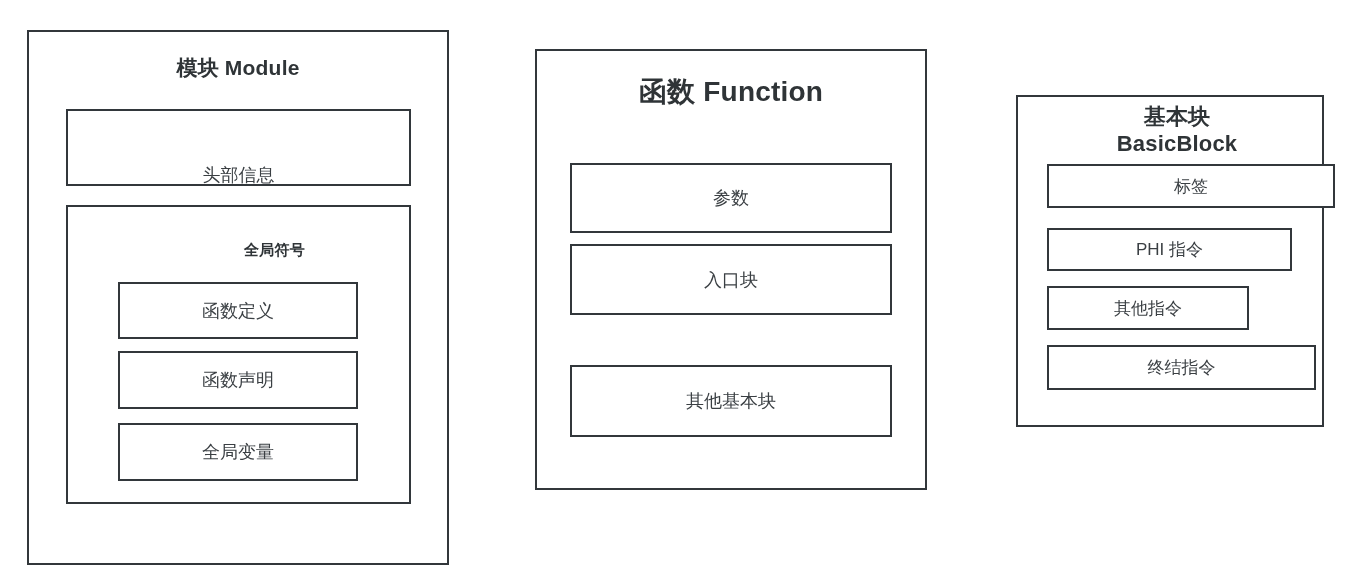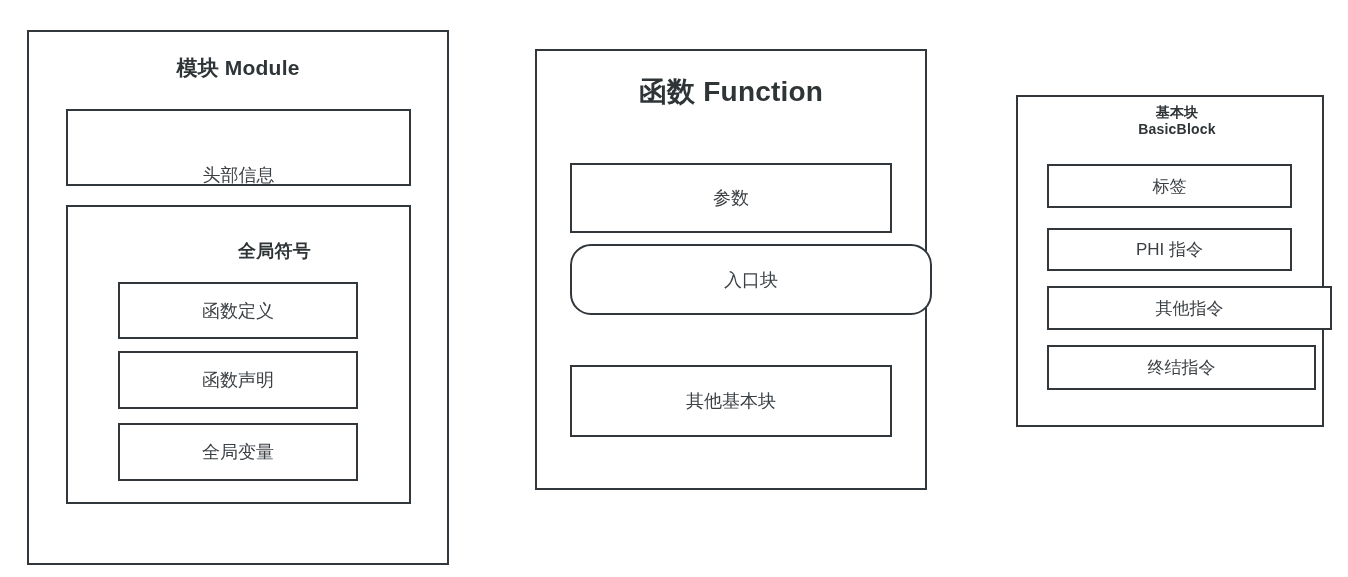--- a/index.html
+++ b/index.html
@@ -54,38 +54,38 @@
     font-weight: normal;
     color: #3a3f43;
     line-height: 1;
   }
 
   
   #module-box      { left: 27px;  top: 22px;  width: 422px; height: 535px; }
   #module-title    { left: 27px;  top: 47px;  width: 422px; font-size: 21px; }
   #header-info     { left: 66px;  top: 101px; width: 345px; height: 77px; align-items: flex-end; }
   #global-symbols  { left: 66px;  top: 197px; width: 345px; height: 299px; }
-  #global-title    { left: 66px;  top: 233px; width: 417px; font-size: 18px; text-align: center; }
+  #global-title    { left: 66px;  top: 233px; width: 417px; font-size: 15px; text-align: center; }
   #func-def        { left: 118px; top: 274px; width: 240px; height: 57px; }
   #func-decl       { left: 118px; top: 343px; width: 240px; height: 58px; }
   #global-var      { left: 118px; top: 415px; width: 240px; height: 58px; }
 
   
   #function-box    { left: 535px; top: 41px;  width: 392px; height: 441px; }
   #function-title  { left: 535px; top: 67px;  width: 392px; font-size: 28px; }
   #params          { left: 570px; top: 119px; width: 322px; height: 70px; margin-top: 36px; }
-  #entry-block     { left: 570px; top: 236px; width: 362px; height: 71px; border-radius: 21px; }
+  #entry-block     { left: 570px; top: 236px; width: 322px; height: 71px; }
   #other-blocks    { left: 570px; top: 357px; width: 322px; height: 72px; }
 
   
   #basicblock-box   { left: 1016px; top: 87px;  width: 308px; height: 332px; }
-  #basicblock-title { left: 1016px; top: 96px;  width: 322px; font-size: 14px; }
-  #bb-label         { left: 1047px; top: 156px; width: 245px; height: 44px; }
+  #basicblock-title { left: 1016px; top: 96px;  width: 322px; font-size: 22px; }
+  #bb-label         { left: 1047px; top: 156px; width: 288px; height: 44px; }
   #bb-phi           { left: 1047px; top: 220px; width: 245px; height: 43px; align-items: center; }
-  #bb-other         { left: 1047px; top: 278px; width: 285px; height: 44px; }
+  #bb-other         { left: 1047px; top: 278px; width: 202px; height: 44px; }
   #bb-term          { left: 1047px; top: 337px; width: 269px; height: 45px; }
   #bb-label .cell-label,
   #bb-phi .cell-label,
   #bb-other .cell-label,
   #bb-term .cell-label { font-size: 17px; }
 </style>
 </head>
 <body>
 
 <div id="canvas">

